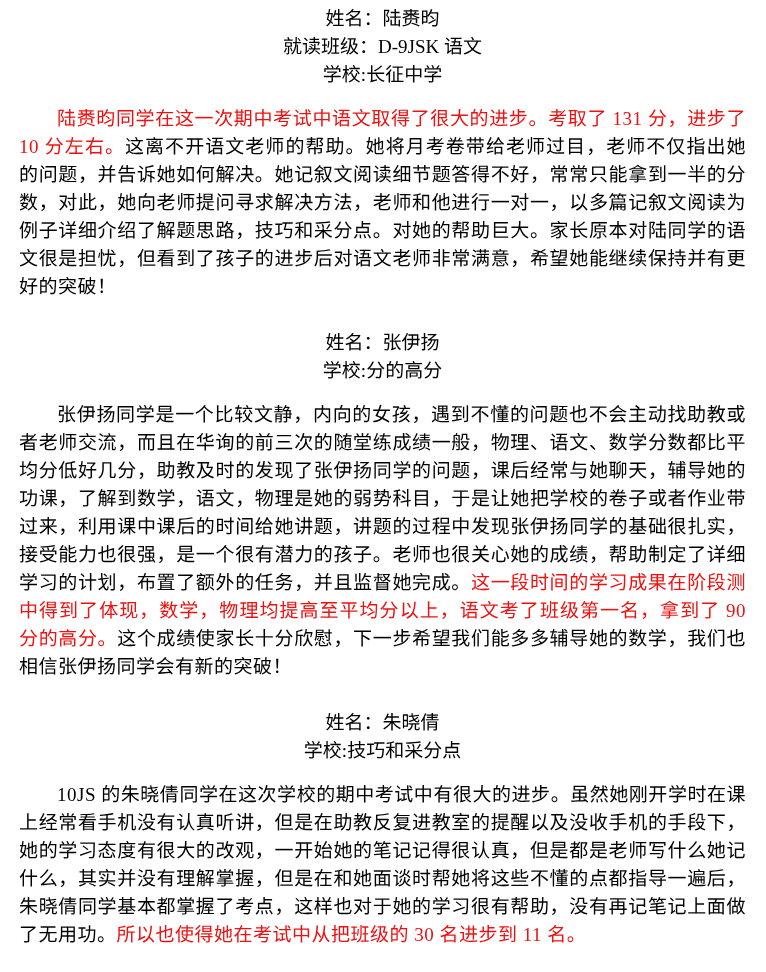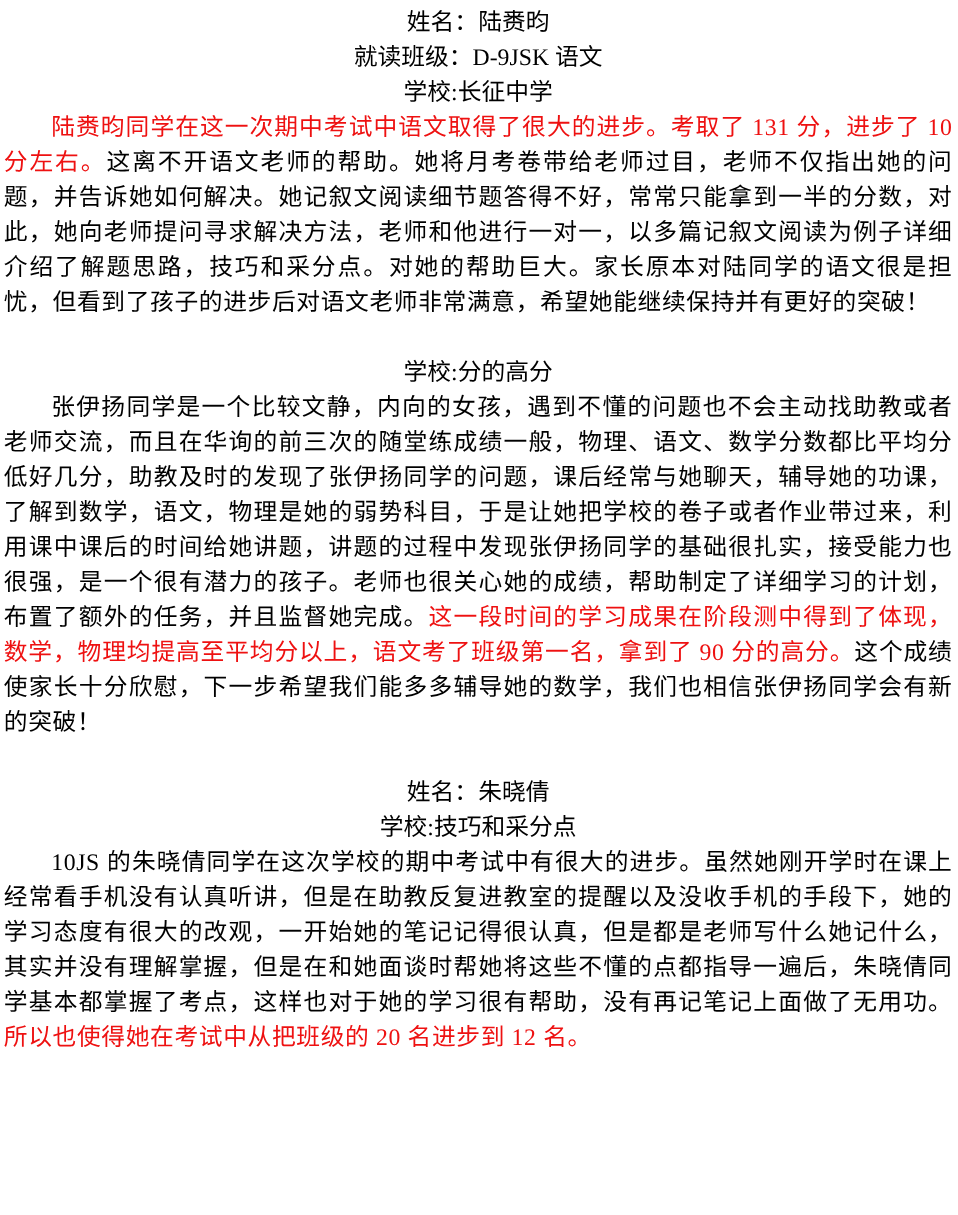--- a/index.html
+++ b/index.html
@@ -22,21 +22,21 @@
     width: 100%;
   }
   .report { margin: 0; }
   .report + .report { margin-top: 28px; }
   .meta {
     margin: 0;
     text-align: center;
     white-space: nowrap;
   }
   .body-par {
-    margin: 0;
+    margin: 16px;
     text-indent: 2em;
     text-align: justify;
     text-align-last: left;
     letter-spacing: 0.5px;
   }
   .red { color: var(--red, #ff0000); }
   .latin { letter-spacing: 0; }
 </style>
 </head>
 <body>
@@ -44,23 +44,24 @@
 <div class="doc">
 
   <section class="report">
     <p class="meta"><span>姓名：</span><span>陆赉昀</span></p>
     <p class="meta"><span>就读班级：</span><span class="latin">D-9JSK 语文</span></p>
     <p class="meta"><span>学校:</span><span>长征中学</span></p>
     <p class="body-par"><span class="red">陆赉昀同学在这一次期中考试中语文取得了很大的进步。考取了 131 分，进步了 10 分左右。</span><span>这离不开语文老师的帮助。她将月考卷带给老师过目，老师不仅指出她的问题，并告诉她如何解决。她记叙文阅读细节题答得不好，常常只能拿到一半的分数，对此，她向老师提问寻求解决方法，老师和他进行一对一，以多篇记叙文阅读为例子详细介绍了解题思路，技巧和采分点。对她的帮助巨大。家长原本对陆同学的语文很是担忧，但看到了孩子的进步后对语文老师非常满意，希望她能继续保持并有更好的突破！</span></p>
   </section>
 
   <section class="report">
+    <p class="meta"><span>姓名：</span><span>张伊扬</span></p>
     <p class="meta"><span>学校:</span><span>分的高分</span></p>
     <p class="body-par"><span>张伊扬同学是一个比较文静，内向的女孩，遇到不懂的问题也不会主动找助教或者老师交流，而且在华询的前三次的随堂练成绩一般，物理、语文、数学分数都比平均分低好几分，助教及时的发现了张伊扬同学的问题，课后经常与她聊天，辅导她的功课，了解到数学，语文，物理是她的弱势科目，于是让她把学校的卷子或者作业带过来，利用课中课后的时间给她讲题，讲题的过程中发现张伊扬同学的基础很扎实，接受能力也很强，是一个很有潜力的孩子。老师也很关心她的成绩，帮助制定了详细学习的计划，布置了额外的任务，并且监督她完成。</span><span class="red">这一段时间的学习成果在阶段测中得到了体现，数学，物理均提高至平均分以上，语文考了班级第一名，拿到了 90 分的高分。</span><span>这个成绩使家长十分欣慰，下一步希望我们能多多辅导她的数学，我们也相信张伊扬同学会有新的突破！</span></p>
   </section>
 
   <section class="report">
     <p class="meta"><span>姓名：</span><span>朱晓倩</span></p>
     <p class="meta"><span>学校:</span><span>技巧和采分点</span></p>
-    <p class="body-par"><span>10JS 的朱晓倩同学在这次学校的期中考试中有很大的进步。虽然她刚开学时在课上经常看手机没有认真听讲，但是在助教反复进教室的提醒以及没收手机的手段下，她的学习态度有很大的改观，一开始她的笔记记得很认真，但是都是老师写什么她记什么，其实并没有理解掌握，但是在和她面谈时帮她将这些不懂的点都指导一遍后，朱晓倩同学基本都掌握了考点，这样也对于她的学习很有帮助，没有再记笔记上面做了无用功。</span><span class="red">所以也使得她在考试中从把班级的 20 名进步到 12 名。</span></p>
+    <p class="body-par"><span>10JS 的朱晓倩同学在这次学校的期中考试中有很大的进步。虽然她刚开学时在课上经常看手机没有认真听讲，但是在助教反复进教室的提醒以及没收手机的手段下，她的学习态度有很大的改观，一开始她的笔记记得很认真，但是都是老师写什么她记什么，其实并没有理解掌握，但是在和她面谈时帮她将这些不懂的点都指导一遍后，朱晓倩同学基本都掌握了考点，这样也对于她的学习很有帮助，没有再记笔记上面做了无用功。</span><span class="red">所以也使得她在考试中从把班级的 30 名进步到 11 名。</span></p>
   </section>
 
 </div>
 
 </body></html>

